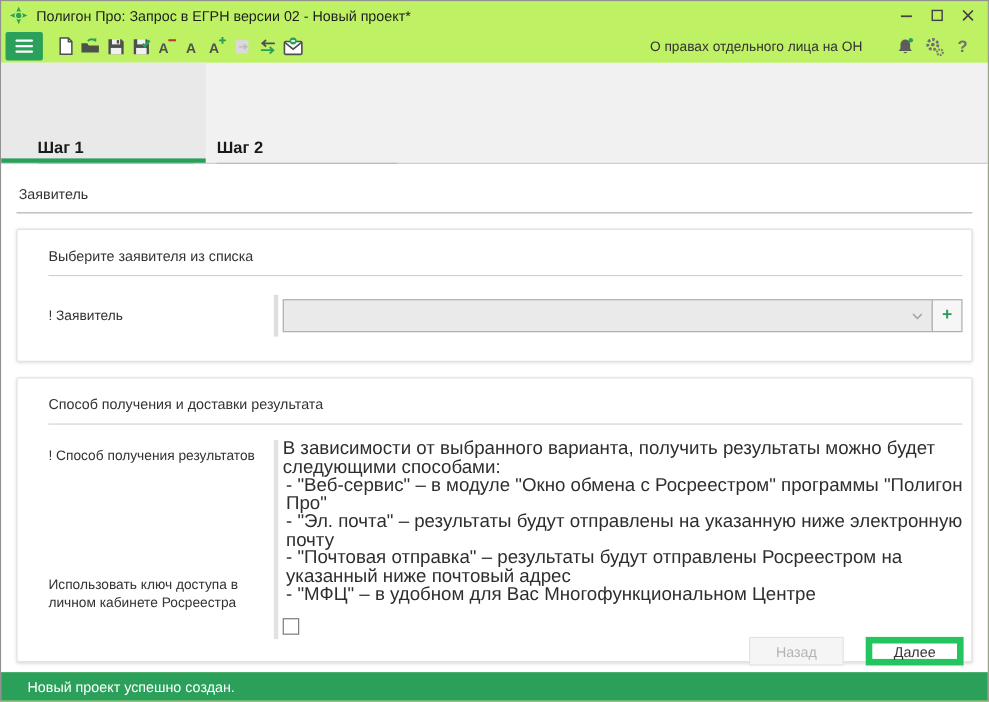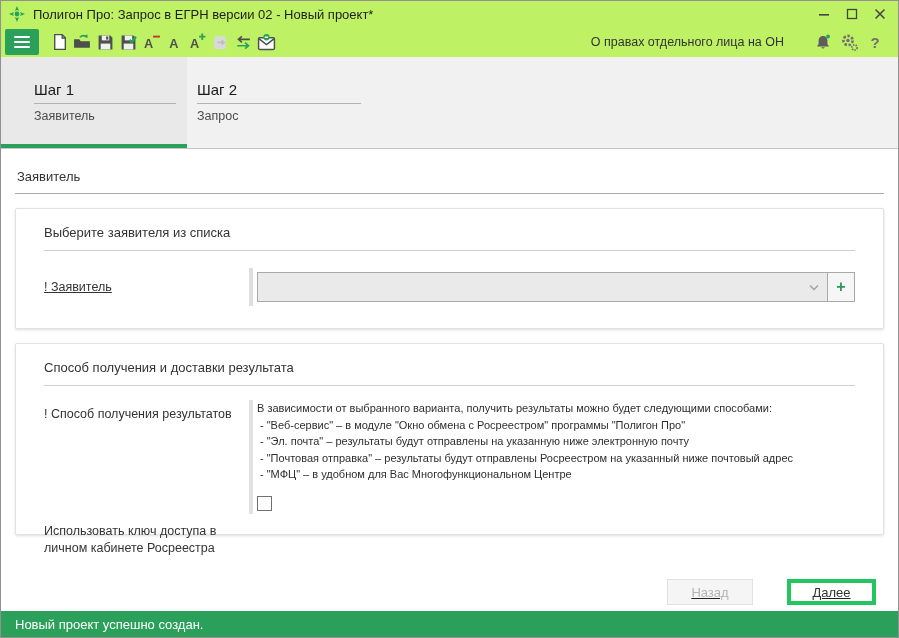--- a/index.html
+++ b/index.html
@@ -30,62 +30,62 @@
   .icon-btn{width:22px;height:22px;border:none;background:transparent;padding:0;margin-left:4px;
     display:flex;align-items:center;justify-content:center;}
   .help-q{font-size:15px;font-weight:bold;color:#6f6f6f;}
   
   .tabstrip{height:92px;flex:0 0 92px;display:flex;background:#f1f1f1;border-bottom:1px solid #c6c6c6;}
   .tab{padding-top:24px;position:relative;cursor:default;}
   .tab-1{width:186px;padding-left:33px;background:#e9e9e9;}
   .tab-1::after{content:"";position:absolute;left:0;right:0;bottom:0;height:4px;background:#2aa05a;}
   .tab-2{width:184px;padding-left:10px;}
   .tab-3{flex:1;padding-left:10px;}
-  .tab-num{font-size:15px;font-weight:normal;color:#1a1a1a;padding-bottom:5px;border-bottom:1px solid #b3b3b3;}
+  .tab-num{font-size:15px;font-weight:bold;color:#1a1a1a;padding-bottom:5px;border-bottom:1px solid #b3b3b3;margin-top:45px;}
   .tab-1 .tab-num{width:142px;}
   .tab-2 .tab-num{width:164px;}
   .tab-3 .tab-num{width:165px;}
   .tab-sub{font-size:12.5px;color:#4c4c4c;margin-top:5px;}
   
   .content{flex:1;background:#fff;position:relative;padding:14px 14px 0 14px;}
   .section-head{font-size:13px;color:#333;padding:6px 0 9px 2px;border-bottom:1px solid #ababab;}
   .card{border:1px solid #e2e2e2;border-radius:2px;background:#fff;box-shadow:0 1px 3px rgba(0,0,0,.13);
-    margin-top:14px;padding:14px 28px 16px 14px;}
+    margin-top:14px;padding:14px 8px 16px 14px;}
   .card-title{font-size:13px;color:#333;margin:2px 0 10px 14px;}
   .card-rule{border:none;border-top:1px solid #cfcfcf;margin:0 0 0 14px;}
   
   .row1{display:flex;align-items:center;margin:17px 0 6px 0;}
-  .row1 .lbl{width:219px;padding-left:14px;font-size:12.5px;color:#333;text-decoration:underline;}
+  .row1 .lbl{width:219px;padding-left:14px;font-size:12.5px;color:#333;}
   .vbar1{width:4px;height:38px;background:#dedede;margin-right:4px;flex:0 0 4px;}
   .combo{flex:1;height:30px;background:#eaeaea;border:1px solid #a9a9a9;display:flex;align-items:center;
     padding:0 8px;font-size:12.5px;color:#555;}
   .combo .chev{margin-left:auto;}
   .add-btn{width:28px;height:30px;margin-left:-1px;border:1px solid #a9a9a9;background:#f6f6f6;
     color:#2a9a58;font-size:16px;font-weight:bold;display:flex;align-items:center;justify-content:center;padding:0;}
   
   .form2{position:relative;margin-top:14px;padding-bottom:4px;}
   .form2-bar{position:absolute;left:219px;top:0;bottom:4px;width:4px;background:#e2e2e2;}
   .form2 .flabel{position:absolute;font-size:12.5px;color:#333;}
   .method-lbl{left:14px;top:7px;}
   .key-lbl{left:14px;top:123px;width:188px;line-height:17px;}
   .form2-right{margin-left:227px;}
   .select{height:28px;background:#ebebeb;border:1px solid #a6a6a6;display:flex;align-items:center;
     padding:0 8px;font-size:12.5px;color:#333;}
   .select .chev{margin-left:auto;}
-  .info{margin-top:5px;font-size:11px;color:#2e2e2e;line-height:16.5px;}
+  .info{margin-top:5px;font-size:17px;color:#2e2e2e;line-height:16.5px;}
   .info-item{padding-left:3px;}
   .checkbox{margin-top:13px;width:15px;height:15px;border:1px solid #707070;background:#fff;padding:0;}
   
-  .footer{position:absolute;right:22px;bottom:6px;display:flex;gap:34px;text-decoration:underline;}
+  .footer{position:absolute;right:22px;bottom:6px;display:flex;gap:20px;}
   .btn{height:26px;font-size:13px;display:flex;align-items:center;justify-content:center;}
   .btn-back{width:86px;background:#f5f5f5;border:1px solid #e2e2e2;color:#b4b4b4;}
-  .btn-next{width:89px;background:#fff;border:4px solid #22c55e;color:#333;}
+  .btn-next{width:89px;background:#fff;border:6px solid #22c55e;color:#333;}
   
   .statusbar{height:26px;flex:0 0 26px;background:#2aa05a;color:#fff;font-size:13px;
-    display:flex;align-items:center;padding-left:14px;}
+    display:flex;align-items:center;padding-left:24px;}
 </style>
 </head>
 <body>
 
 <div class="window">
 
   <div class="titlebar">
     <span class="app-icon">
       <svg width="16" height="16" viewBox="0 0 16 16">
         <circle cx="8" cy="8" r="2.4" fill="#2aa05a"></circle>

